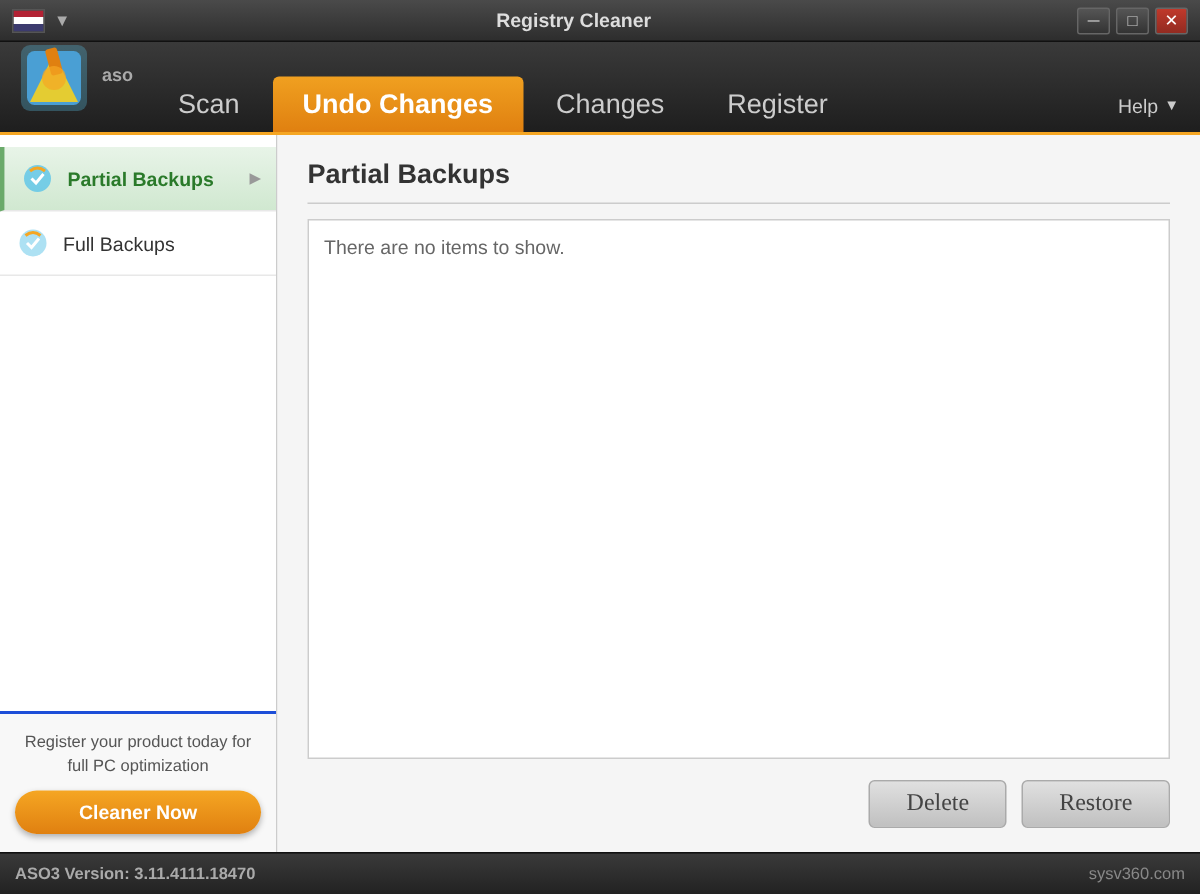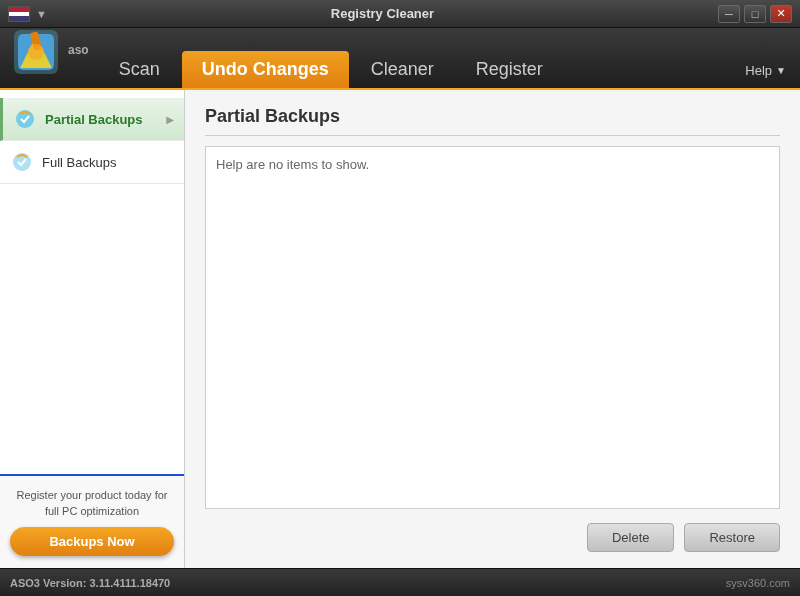--- a/index.html
+++ b/index.html
@@ -234,22 +234,23 @@
       display: flex;
       justify-content: flex-end;
       gap: 10px;
     }
     .action-btn {
       padding: 6px 24px;
       background: linear-gradient(to bottom, #e0e0e0, #c0c0c0);
       border: 1px solid #aaa;
       border-radius: 4px;
       color: #444;
-      font-size: 13px;
-      cursor: pointer;
+      font-size: 16px;
+      cursor: pointer;
+      font-family: Liberation Serif, serif;
     }
 
     
     .status-bar {
       height: 28px;
       background: linear-gradient(to bottom, #3a3a3a, #222);
       display: flex;
       align-items: center;
       justify-content: space-between;
       padding: 0 10px;
@@ -292,21 +293,21 @@
         <polygon points="10,42 26,10 42,42" fill="#f5d020" opacity="0.9"></polygon>
         <rect x="22" y="6" width="8" height="18" rx="2" fill="#e08010" transform="rotate(-15 26 15)"></rect>
         <circle cx="26" cy="26" r="8" fill="#f5a623" opacity="0.7"></circle>
       </svg>
     </div>
     <span class="logo-text">aso</span>
   </div>
   <div class="nav-tabs">
     <div class="nav-tab">Scan</div>
     <div class="nav-tab active">Undo Changes</div>
-    <div class="nav-tab">Cleaner</div>
+    <div class="nav-tab">Changes</div>
     <div class="nav-tab">Register</div>
   </div>
   <div class="help-btn">
     <span>Help</span>
     <span style="font-size:10px;">▼</span>
   </div>
 </div>
 
 <div class="main-content">
 
@@ -333,28 +334,28 @@
             <path d="M6 6 Q11 2 16 6" stroke="#f5a623" stroke-width="2" fill="none"></path>
           </svg>
         </div>
         <span class="sidebar-label">Full Backups</span>
       </div>
 
     </div>
 
     <div class="register-area">
       <div class="register-text">Register your product today for full PC optimization</div>
-      <button class="register-btn">Backups Now</button>
+      <button class="register-btn">Cleaner Now</button>
     </div>
   </div>
 
   <div class="content-panel">
     <div class="content-title">Partial Backups</div>
     <div class="items-list">
-      <span class="no-items-text">Help are no items to show.</span>
+      <span class="no-items-text">There are no items to show.</span>
     </div>
     <div class="action-buttons">
       <button class="action-btn">Delete</button>
       <button class="action-btn">Restore</button>
     </div>
   </div>
 
 </div>
 
 <div class="status-bar">

